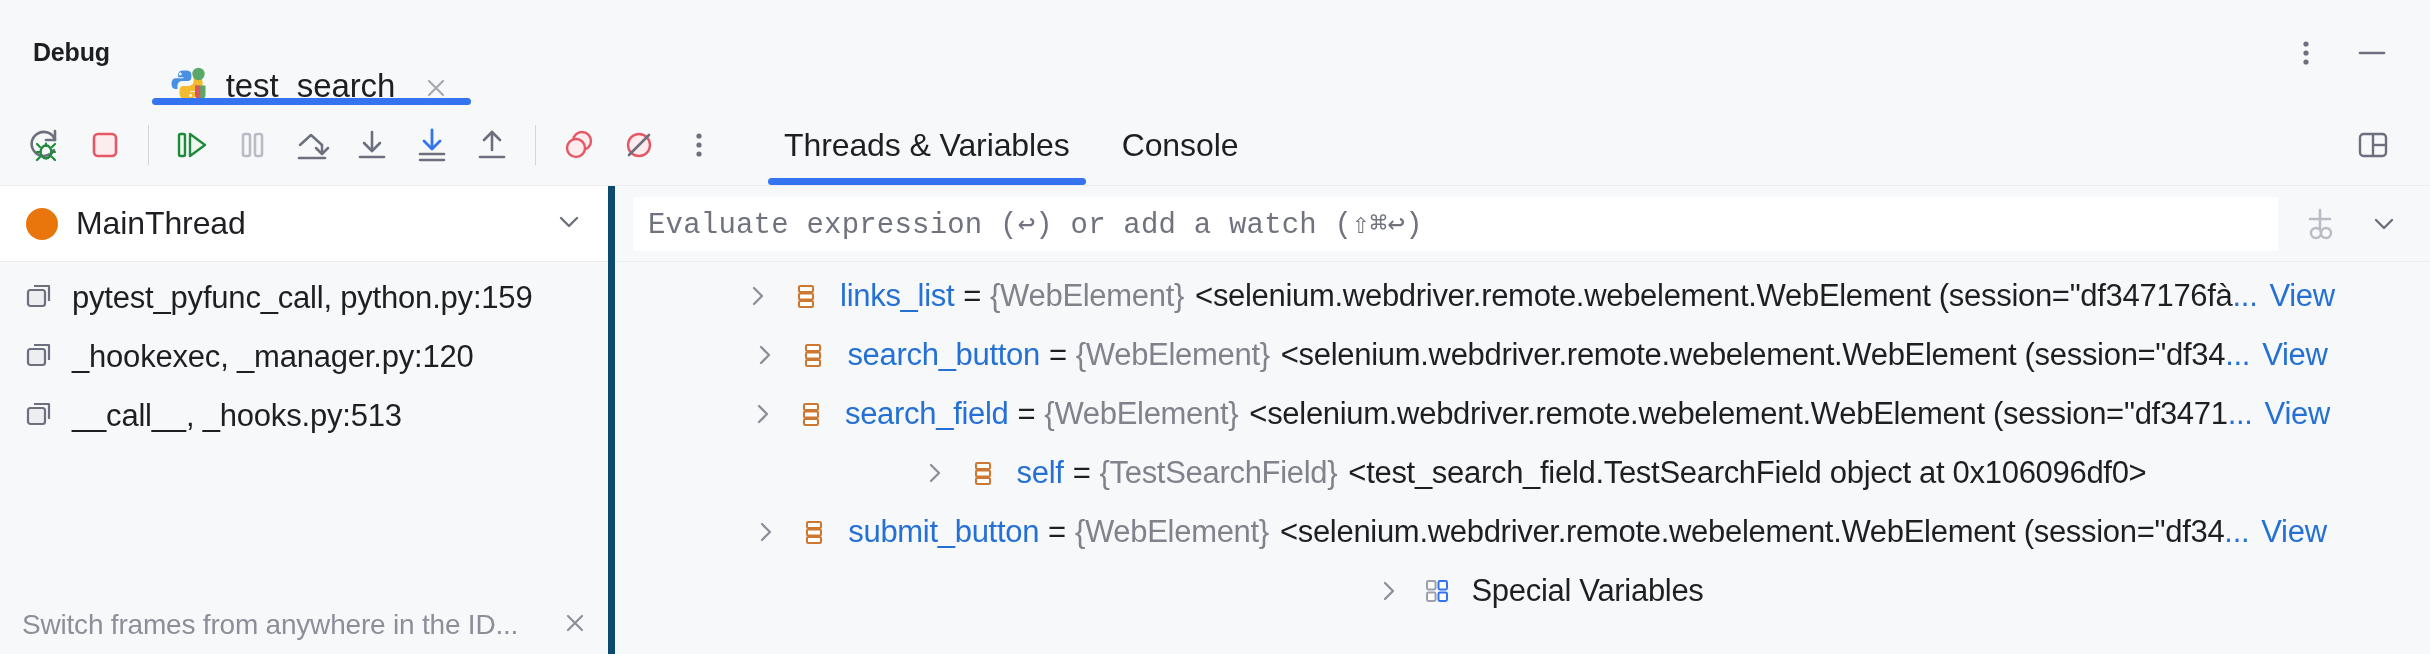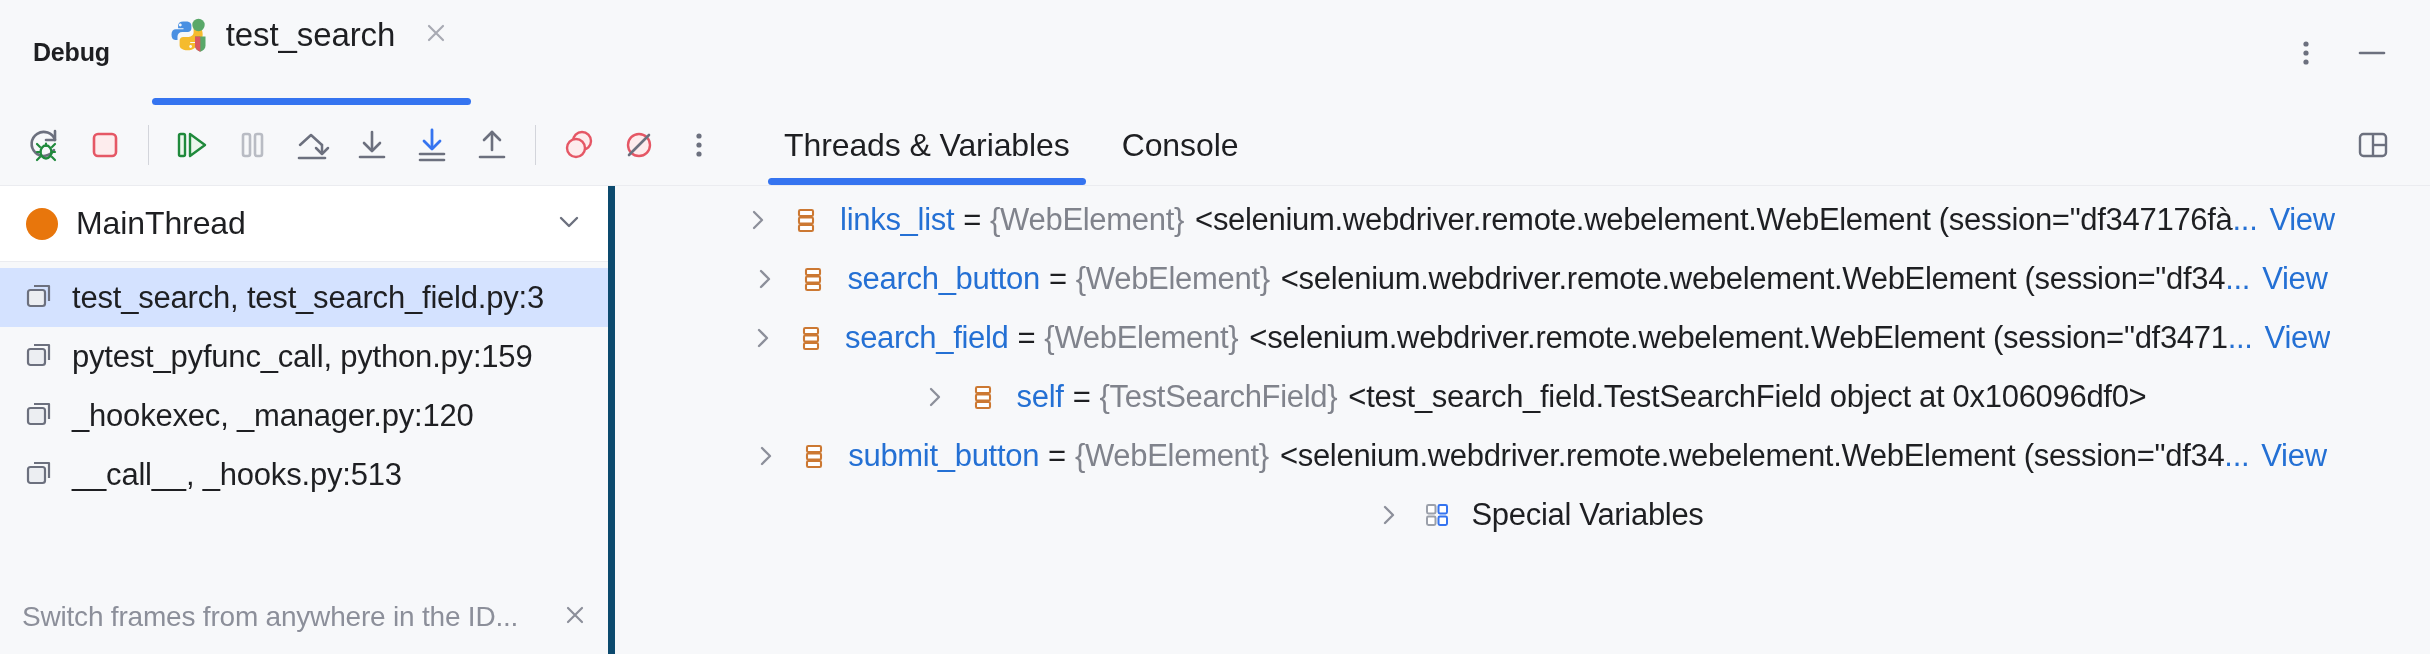--- a/index.html
+++ b/index.html
@@ -43,21 +43,21 @@
     letter-spacing: -0.2px;
     color: #1e1f22;
   }
   .tabstrip {
     display: flex;
     align-items: stretch;
     margin-left: 34px;
   }
   .run-tab {
     display: flex;
-    align-items: flex-start;
+    align-items: flex-end;
     gap: 16px;
     padding: 16px 26px 0 26px;
     position: relative;
     cursor: default;
   }
   .run-tab .tab-label {
     font-size: 33px;
     color: #1e1f22;
     letter-spacing: -0.1px;
   }
@@ -213,21 +213,21 @@
     font-size: 31px;
     color: #1e1f22;
     margin-left: 16px;
     letter-spacing: -0.2px;
   }
   .frames-hint {
     height: 58px;
     flex: 0 0 58px;
     display: flex;
     align-items: center;
-    padding: 0 18px 8px 22px;
+    padding: 0 18px 0 22px;
     white-space: nowrap;
   }
   .frames-hint-text {
     font-size: 28px;
     color: #8c8f9a;
     letter-spacing: -0.2px;
   }
   .frames-hint-spacer { flex: 1 1 auto; }
 
   
@@ -498,29 +498,20 @@
         <span class="thread-spacer"></span>
         <span>
           <svg width="34" height="34" viewBox="0 0 34 34" xmlns="http://www.w3.org/2000/svg">
             <path d="M9 13 L17 21 L25 13" stroke="#6c707e" stroke-width="2.4" fill="none" stroke-linecap="round" stroke-linejoin="round"></path>
           </svg>
         </span>
       </div>
 
       <div class="frames-list">
 
-        <div class="frame-row selected">
-          <span>
-            <svg width="34" height="34" viewBox="0 0 34 34" xmlns="http://www.w3.org/2000/svg">
-              <path d="M12 7 H27 V22" fill="none" stroke="#6c707e" stroke-width="2.2" stroke-linejoin="round"></path>
-              <rect x="6" y="11" width="17" height="16" rx="2.5" fill="#eceef2" stroke="#6c707e" stroke-width="2.2"></rect>
-            </svg>
-          </span>
-          <span class="frame-label">test_search, test_search_field.py:3</span>
-        </div>
 
         <div class="frame-row">
           <span>
             <svg width="34" height="34" viewBox="0 0 34 34" xmlns="http://www.w3.org/2000/svg">
               <path d="M12 7 H27 V22" fill="none" stroke="#6c707e" stroke-width="2.2" stroke-linejoin="round"></path>
               <rect x="6" y="11" width="17" height="16" rx="2.5" fill="#eceef2" stroke="#6c707e" stroke-width="2.2"></rect>
             </svg>
           </span>
           <span class="frame-label">pytest_pyfunc_call, python.py:159</span>
         </div>
@@ -554,20 +545,40 @@
         <span>
           <svg width="30" height="30" viewBox="0 0 30 30" xmlns="http://www.w3.org/2000/svg">
             <path d="M8 8 L22 22 M22 8 L8 22" stroke="#8c8f9a" stroke-width="2.2" fill="none" stroke-linecap="round"></path>
           </svg>
         </span>
       </div>
     </div>
 
     <div class="vars-panel">
 
+      <div class="eval-row">
+        <div class="eval-input">
+          <span class="eval-placeholder">Evaluate expression (↩) or add a watch (⇧⌘↩)</span>
+        </div>
+        <div class="eval-actions">
+          <div class="icon-btn">
+            <svg width="46" height="46" viewBox="0 0 46 46" xmlns="http://www.w3.org/2000/svg">
+              <path d="M23 9 L23 27 M13 18 L33 18" stroke="#b9bcc4" stroke-width="2.6" stroke-linecap="round"></path>
+              <circle cx="19" cy="32" r="5" fill="none" stroke="#b9bcc4" stroke-width="2.4"></circle>
+              <circle cx="29" cy="32" r="5" fill="none" stroke="#b9bcc4" stroke-width="2.4"></circle>
+              <path d="M24 30 H24.5" stroke="#b9bcc4" stroke-width="2.2" stroke-linecap="round"></path>
+            </svg>
+          </div>
+          <div class="icon-btn">
+            <svg width="38" height="38" viewBox="0 0 38 38" xmlns="http://www.w3.org/2000/svg">
+              <path d="M11 15 L19 23 L27 15" stroke="#6c707e" stroke-width="2.4" fill="none" stroke-linecap="round" stroke-linejoin="round"></path>
+            </svg>
+          </div>
+        </div>
+      </div>
 
       <div class="vars-list">
 
         <div class="var-row">
           <span class="var-chevron">
             <svg width="30" height="30" viewBox="0 0 30 30" xmlns="http://www.w3.org/2000/svg">
               <path d="M11 7 L19 15 L11 23" stroke="#8c8f9a" stroke-width="2.3" fill="none" stroke-linecap="round" stroke-linejoin="round"></path>
             </svg>
           </span>
           <span class="var-icon">

